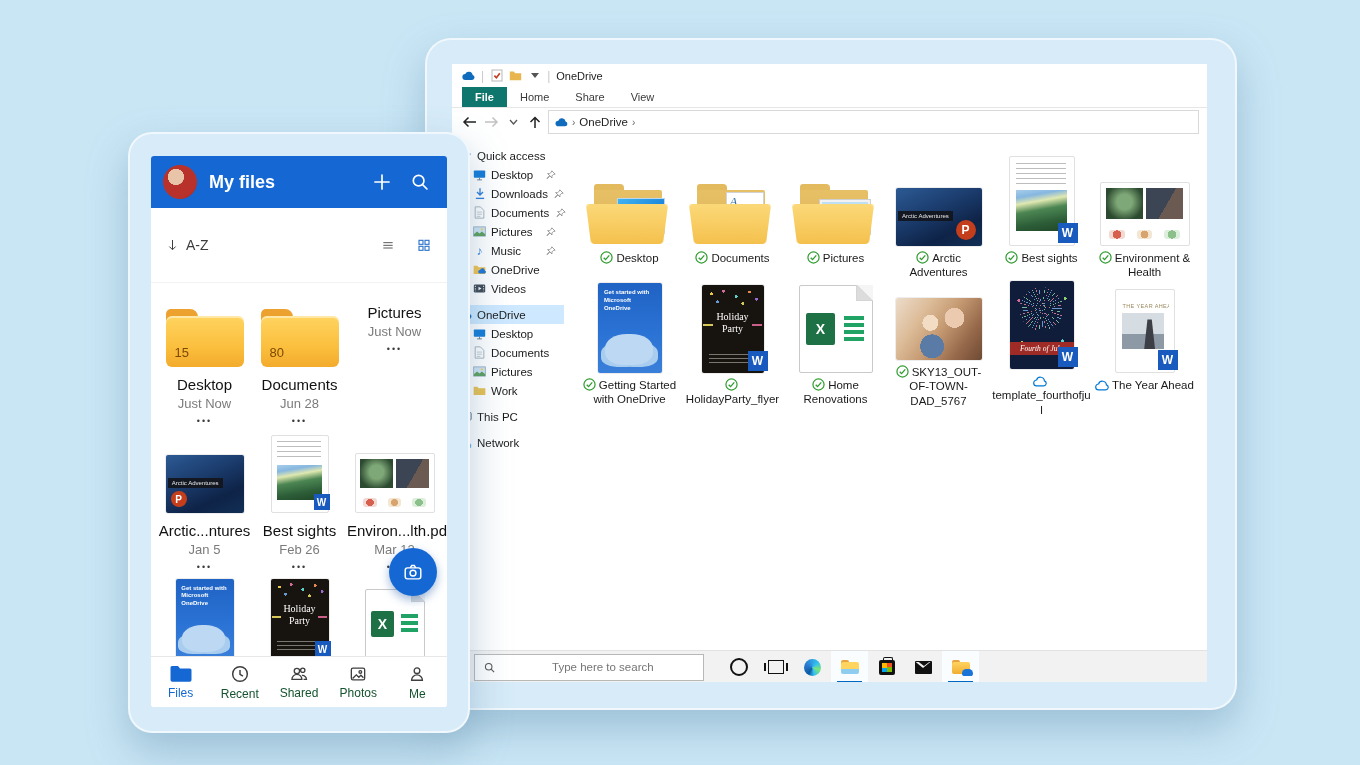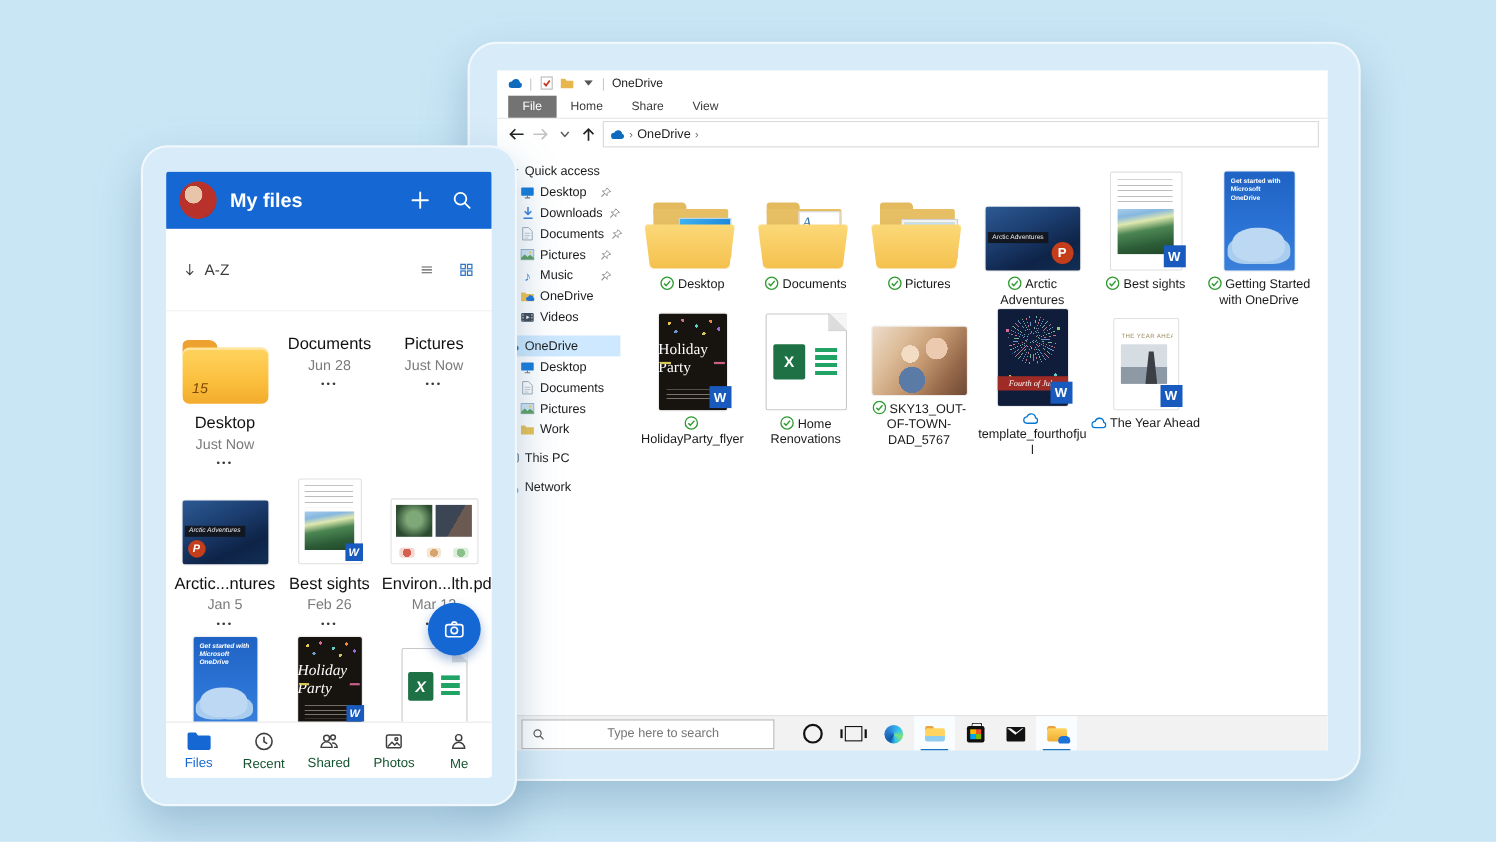--- a/index.html
+++ b/index.html
@@ -11,21 +11,21 @@
   .tablet{left:425px;top:38px;width:808px;height:668px;border-radius:26px;}
   .tscreen{position:absolute;left:25px;top:24px;width:755px;height:618px;background:#fff;overflow:hidden;}
   .phone{left:128px;top:132px;width:338px;height:597px;border-radius:24px;z-index:5;}
   .pscreen{position:absolute;left:21px;top:22px;width:296px;height:551px;background:#fff;border-radius:3px;overflow:hidden;display:flex;flex-direction:column;}
   
   .explorer{height:586px;display:flex;flex-direction:column;}
   .titlebar{height:23px;display:flex;align-items:center;padding-left:10px;gap:6px;font-size:11px;color:#222;}
   .qat-sep{color:#c9c9c9;font-size:12px;}
   .ribbontabs{height:20px;display:flex;align-items:stretch;border-bottom:1px solid #e6e6e6;padding-left:10px;font-size:11px;}
   .rtab{display:flex;align-items:center;padding:0 13px;color:#3b3b3b;cursor:default;}
-  .rtab.active{background:#737373;color:#fff;font-weight:normal;}
+  .rtab.active{background:#0f766e;color:#fff;font-weight:bold;}
   .addrrow{height:28px;display:flex;align-items:center;gap:4px;padding:0 8px 0 8px;}
   .navbtn{width:18px;height:18px;display:flex;align-items:center;justify-content:center;}
   .addrfield{flex:1;height:22px;border:1px solid #d9d9d9;display:flex;align-items:center;gap:4px;padding:0 6px;font-size:11.5px;color:#222;background:#fff;}
   .crumb-sep{color:#666;font-size:10px;}
   .ebody{flex:1;display:flex;min-height:0;}
   
   .sidebar{width:112px;padding-top:10px;font-size:11.5px;color:#1a1a1a;flex:none;}
   .srow{height:19px;display:flex;align-items:center;gap:5px;padding-left:7px;position:relative;}
   .srow.child{padding-left:21px;}
   .srow.selected{background:#cde8ff;}
@@ -69,21 +69,21 @@
   .eh-dark{position:absolute;right:6%;top:8%;width:42%;height:50%;background:linear-gradient(120deg,#3c4554 0 55%,#6b5a52 55% 100%);}
   .eh-icons{position:absolute;left:10%;right:10%;bottom:7%;height:20%;display:flex;justify-content:space-between;align-items:center;}
   .eh-icons i{width:22%;height:80%;border-radius:3px;}
   .eh-icons i:nth-child(1){background:radial-gradient(circle,#d6604d 0 45%,#f3d9d3 46%);}
   .eh-icons i:nth-child(2){background:radial-gradient(circle,#d8a36c 0 45%,#f3e6d3 46%);}
   .eh-icons i:nth-child(3){background:radial-gradient(circle,#8cc08a 0 45%,#ddeedd 46%);}
   .thumb.getting{background:linear-gradient(180deg,#1f63c4 0%,#2a72d4 55%,#3a80da 100%);}
   .thumb.getting .gtxt{position:absolute;top:7%;left:10%;right:6%;color:#fff;font-size:6px;font-weight:bold;line-height:1.3;}
   .thumb.getting .gcloud{position:absolute;bottom:9%;left:12%;width:74%;height:34%;background:#bcd8f2;border-radius:46% 46% 40% 40%;box-shadow:-7px 5px 0 -3px #a9cdee,8px 5px 0 -3px #a9cdee;}
   .thumb.holiday{background:#17130e;background-image:radial-gradient(circle 1.5px at 15% 10%,#e8c84a 99%,transparent),radial-gradient(circle 1.5px at 35% 7%,#d26a9a 99%,transparent),radial-gradient(circle 1.5px at 55% 13%,#5ad2c8 99%,transparent),radial-gradient(circle 1.5px at 76% 8%,#e8884a 99%,transparent),radial-gradient(circle 1.5px at 88% 16%,#9a6ad2 99%,transparent),radial-gradient(circle 1.5px at 25% 19%,#6a9ad2 99%,transparent),radial-gradient(circle 1.5px at 66% 21%,#d2c85a 99%,transparent);}
-  .thumb.holiday .htxt{position:absolute;top:30%;width:100%;color:#fff;font-family:"Liberation Serif",serif;font-size:14px;line-height:1.15;}
+  .thumb.holiday .htxt{position:absolute;top:30%;width:100%;text-align:center;color:#fff;font-family:"Liberation Serif",serif;font-size:10px;line-height:1.15;}
   .thumb.holiday .htxt::before,.thumb.holiday .htxt::after{content:"";position:absolute;top:56%;width:16%;height:2px;}
   .thumb.holiday .htxt::before{left:2%;background:#d8c85a;}
   .thumb.holiday .htxt::after{right:2%;background:#c8608a;}
   .thumb.holiday .hfoot{position:absolute;bottom:8%;left:12%;right:12%;height:14%;background:repeating-linear-gradient(180deg,#7a756d 0 1px,transparent 1px 4px);}
   .thumb.excelpage{background:#fff;border:1px solid #c9c9c9;box-shadow:none;}
   .thumb.excelpage .fold{position:absolute;top:-1px;right:-1px;width:22%;height:17%;background:linear-gradient(225deg,#f5f5f5 49%,#dcdcdc 50%);border-left:1px solid #d5d5d5;border-bottom:1px solid #d5d5d5;}
   .thumb.excelpage .xbox{position:absolute;left:9%;top:31%;width:40%;height:38%;background:#1e7145;color:#fff;display:flex;align-items:center;justify-content:center;font-weight:bold;font-size:14px;border-radius:2px;}
   .thumb.excelpage .xgrid{position:absolute;right:10%;top:35%;width:28%;height:30%;background:repeating-linear-gradient(180deg,#21a366 0 4px,transparent 4px 7px);}
   .thumb.family{background:linear-gradient(125deg,#ecdccb 0%,#ddbd9a 28%,#c59a72 52%,#96684a 78%,#6e4a34 100%);background-blend-mode:normal;}
   .thumb.family::before{content:"";position:absolute;inset:0;background:radial-gradient(circle 8px at 40% 40%,#f2dcc4 0 99%,transparent),radial-gradient(circle 10px at 68% 32%,#eccab0 0 99%,transparent),radial-gradient(circle 12px at 42% 78%,#5a7ba6 0 99%,transparent);}
@@ -131,21 +131,21 @@
   
   .pheader{height:52px;background:#1568d3;display:flex;align-items:center;padding:0 14px 0 12px;gap:12px;flex:none;}
   .avatar{width:34px;height:34px;border-radius:50%;background:radial-gradient(circle at 38% 35%,#e8c5a8 0 26%,#b8312a 27% 70%,#7d1f1c 100%);flex:none;}
   .ptitle{color:#fff;font-size:18px;font-weight:bold;flex:1;}
   .hicon{width:26px;height:26px;display:flex;align-items:center;justify-content:center;color:#fff;}
   .sortbar{height:42px;display:flex;align-items:center;padding:16px 14px;gap:6px;color:#3d3d3d;font-size:14px;flex:none;border-bottom:1px solid #f2f2f2;}
   .sortbar .spacer{flex:1;}
   .pcontent{flex:1;position:relative;min-height:0;overflow:hidden;}
   .pgrid{display:grid;grid-template-columns:repeat(3,1fr);padding:12px 6px 0;row-gap:15px;}
   .ptile{display:flex;flex-direction:column;align-items:center;}
-  .pticon{height:72px;display:flex;align-items:flex-end;justify-content:center;font-style:italic;}
+  .pticon{height:72px;display:flex;align-items:flex-end;justify-content:center;}
   .ptname{margin-top:9px;font-size:15px;color:#111;max-width:95px;white-space:nowrap;}
   .ptdate{margin-top:3px;font-size:13px;color:#7b7b7b;}
   .ptdots{margin-top:5px;font-size:9px;letter-spacing:2px;color:#3c3c3c;}
   .mfolder{width:78px;height:58px;position:relative;}
   .mfolder .mtab{position:absolute;top:0;left:0;width:32px;height:12px;background:#eda12f;border-radius:5px 8px 0 0;}
   .mfolder .mbody{position:absolute;top:7px;left:0;right:0;bottom:0;background:linear-gradient(180deg,#ffd45f 0%,#fbbf3e 60%,#f3ab2c 100%);border-radius:6px;box-shadow:inset 0 2px 0 rgba(255,255,255,.45);}
   .mfolder .mcount{position:absolute;left:9px;bottom:7px;font-size:13px;color:#7c4a03;z-index:1;}
   .fab{position:absolute;right:10px;bottom:60px;width:48px;height:48px;border-radius:50%;background:#1568d3;display:flex;align-items:center;justify-content:center;box-shadow:0 4px 10px rgba(20,80,160,.4);z-index:6;}
   .pnav{height:50px;border-top:1px solid #e8e8e8;display:flex;align-items:center;flex:none;background:#fff;}
   .pnav-item{flex:1;display:flex;flex-direction:column;align-items:center;gap:2px;font-size:12px;color:#14532d;}
@@ -444,20 +444,37 @@
               <div class="eitem">
                 <div class="eicon">
                   <div class="thumb page bestsights">
                     <span class="badge word">W</span>
                   </div>
                 </div>
                 <div class="elabel"><span class="sticon"><svg width="13" height="13" viewBox="0 0 14 14">
                       <circle cx="7" cy="7" r="6" fill="#fff" stroke="#2e9b2e" stroke-width="1.3"></circle>
                       <path d="M4 7.2l2 2.1 4-4.6" fill="none" stroke="#2e9b2e" stroke-width="1.4"></path>
                     </svg></span>Best sights</div>
+              </div>
+              <div class="eitem">
+                <div class="eicon">
+                  <div class="thumb envhealth">
+                    <span class="eh-img"></span>
+                    <span class="eh-dark"></span>
+                    <span class="eh-icons">
+                      <i></i>
+                      <i></i>
+                      <i></i>
+                    </span>
+                  </div>
+                </div>
+                <div class="elabel"><span class="sticon"><svg width="13" height="13" viewBox="0 0 14 14">
+                      <circle cx="7" cy="7" r="6" fill="#fff" stroke="#2e9b2e" stroke-width="1.3"></circle>
+                      <path d="M4 7.2l2 2.1 4-4.6" fill="none" stroke="#2e9b2e" stroke-width="1.4"></path>
+                    </svg></span>Environment &amp; Health</div>
               </div>
               <div class="eitem">
                 <div class="eicon">
                   <div class="thumb getting">
                     <span class="gtxt">Get started with Microsoft OneDrive</span>
                     <span class="gcloud"></span>
                   </div>
                 </div>
                 <div class="elabel"><span class="sticon"><svg width="13" height="13" viewBox="0 0 14 14">
                       <circle cx="7" cy="7" r="6" fill="#fff" stroke="#2e9b2e" stroke-width="1.3"></circle>
@@ -614,20 +631,27 @@
                   <span class="mtab"></span>
                   <span class="mbody"></span>
                   <span class="mcount">15</span>
                 </div>
               </div>
               <div class="ptname">Desktop</div>
               <div class="ptdate">Just Now</div>
               <div class="ptdots">•••</div>
             </div>
             <div class="ptile">
+              <div class="pticon">
+                <div class="mfolder">
+                  <span class="mtab"></span>
+                  <span class="mbody"></span>
+                  <span class="mcount">80</span>
+                </div>
+              </div>
               <div class="ptname">Documents</div>
               <div class="ptdate">Jun 28</div>
               <div class="ptdots">•••</div>
             </div>
             <div class="ptile">
               <div class="ptname">Pictures</div>
               <div class="ptdate">Just Now</div>
               <div class="ptdots">•••</div>
             </div>
             <div class="ptile">

